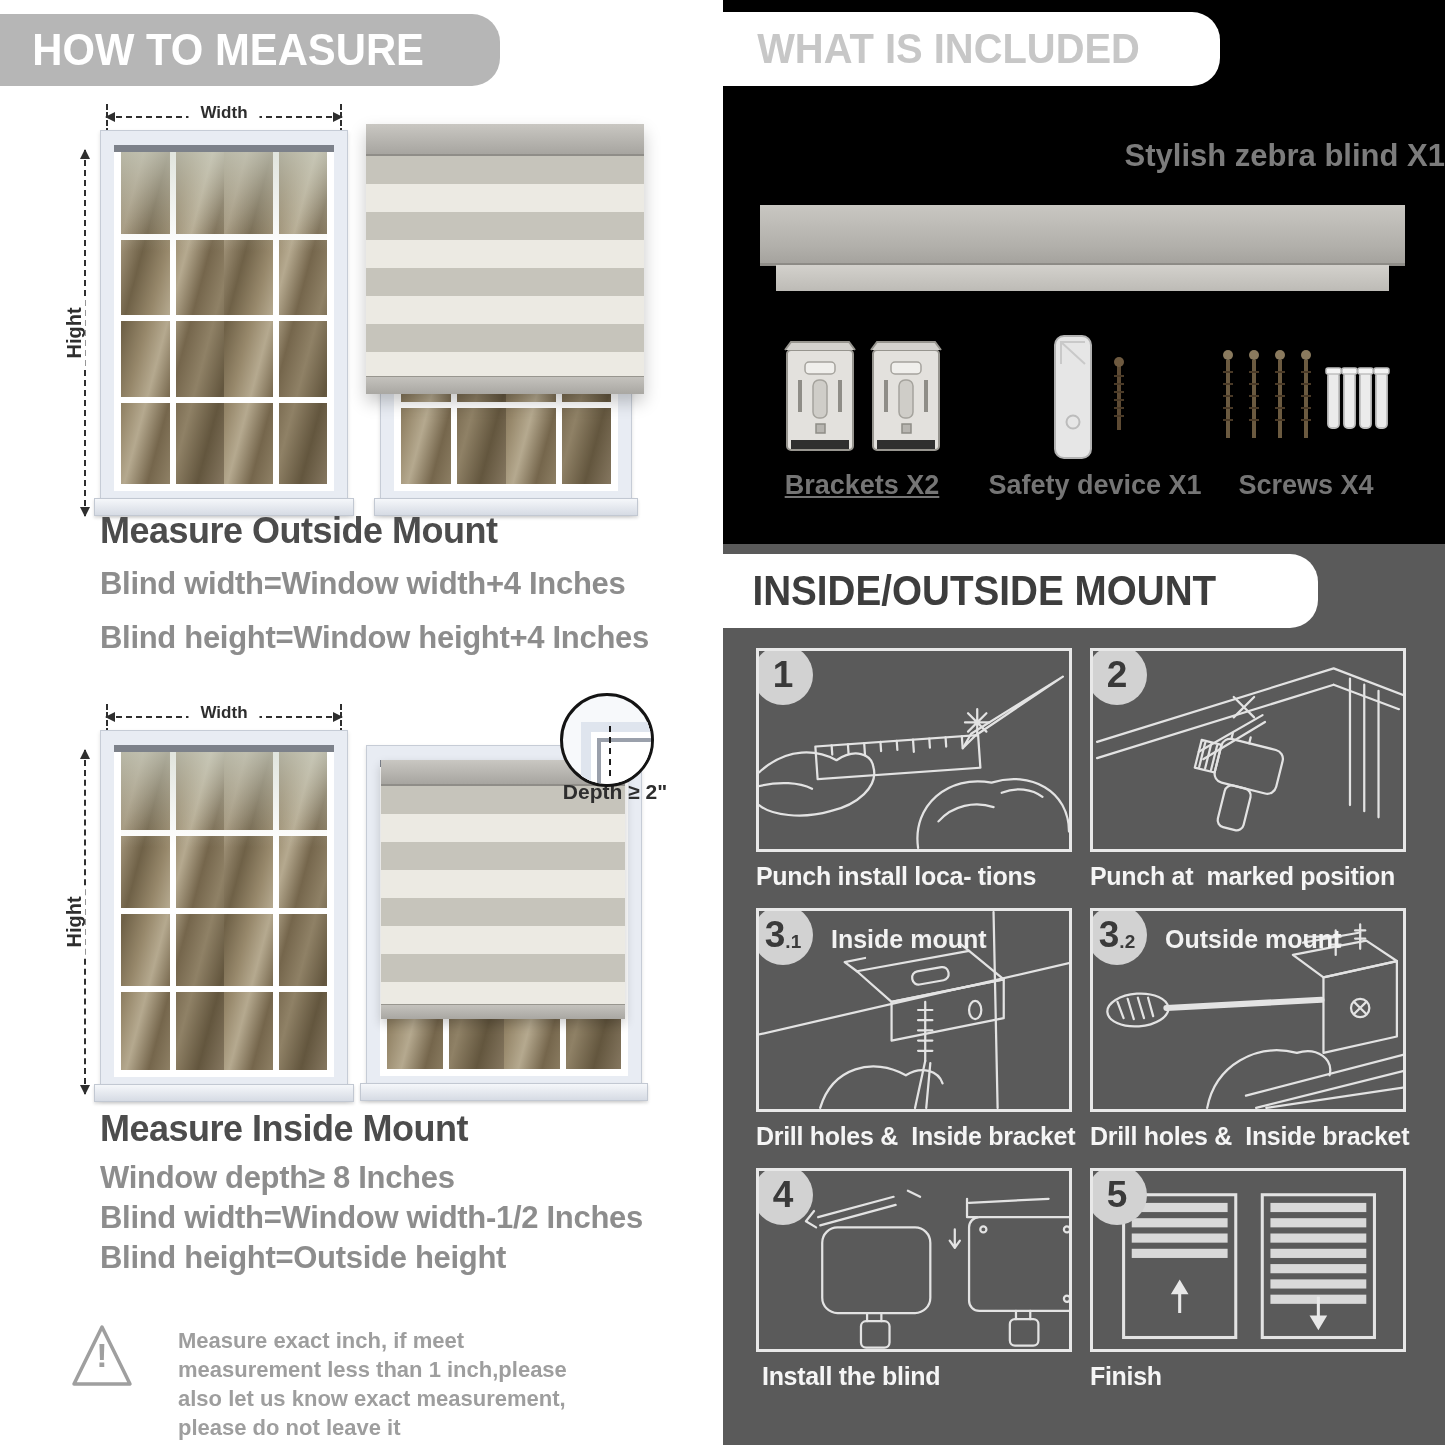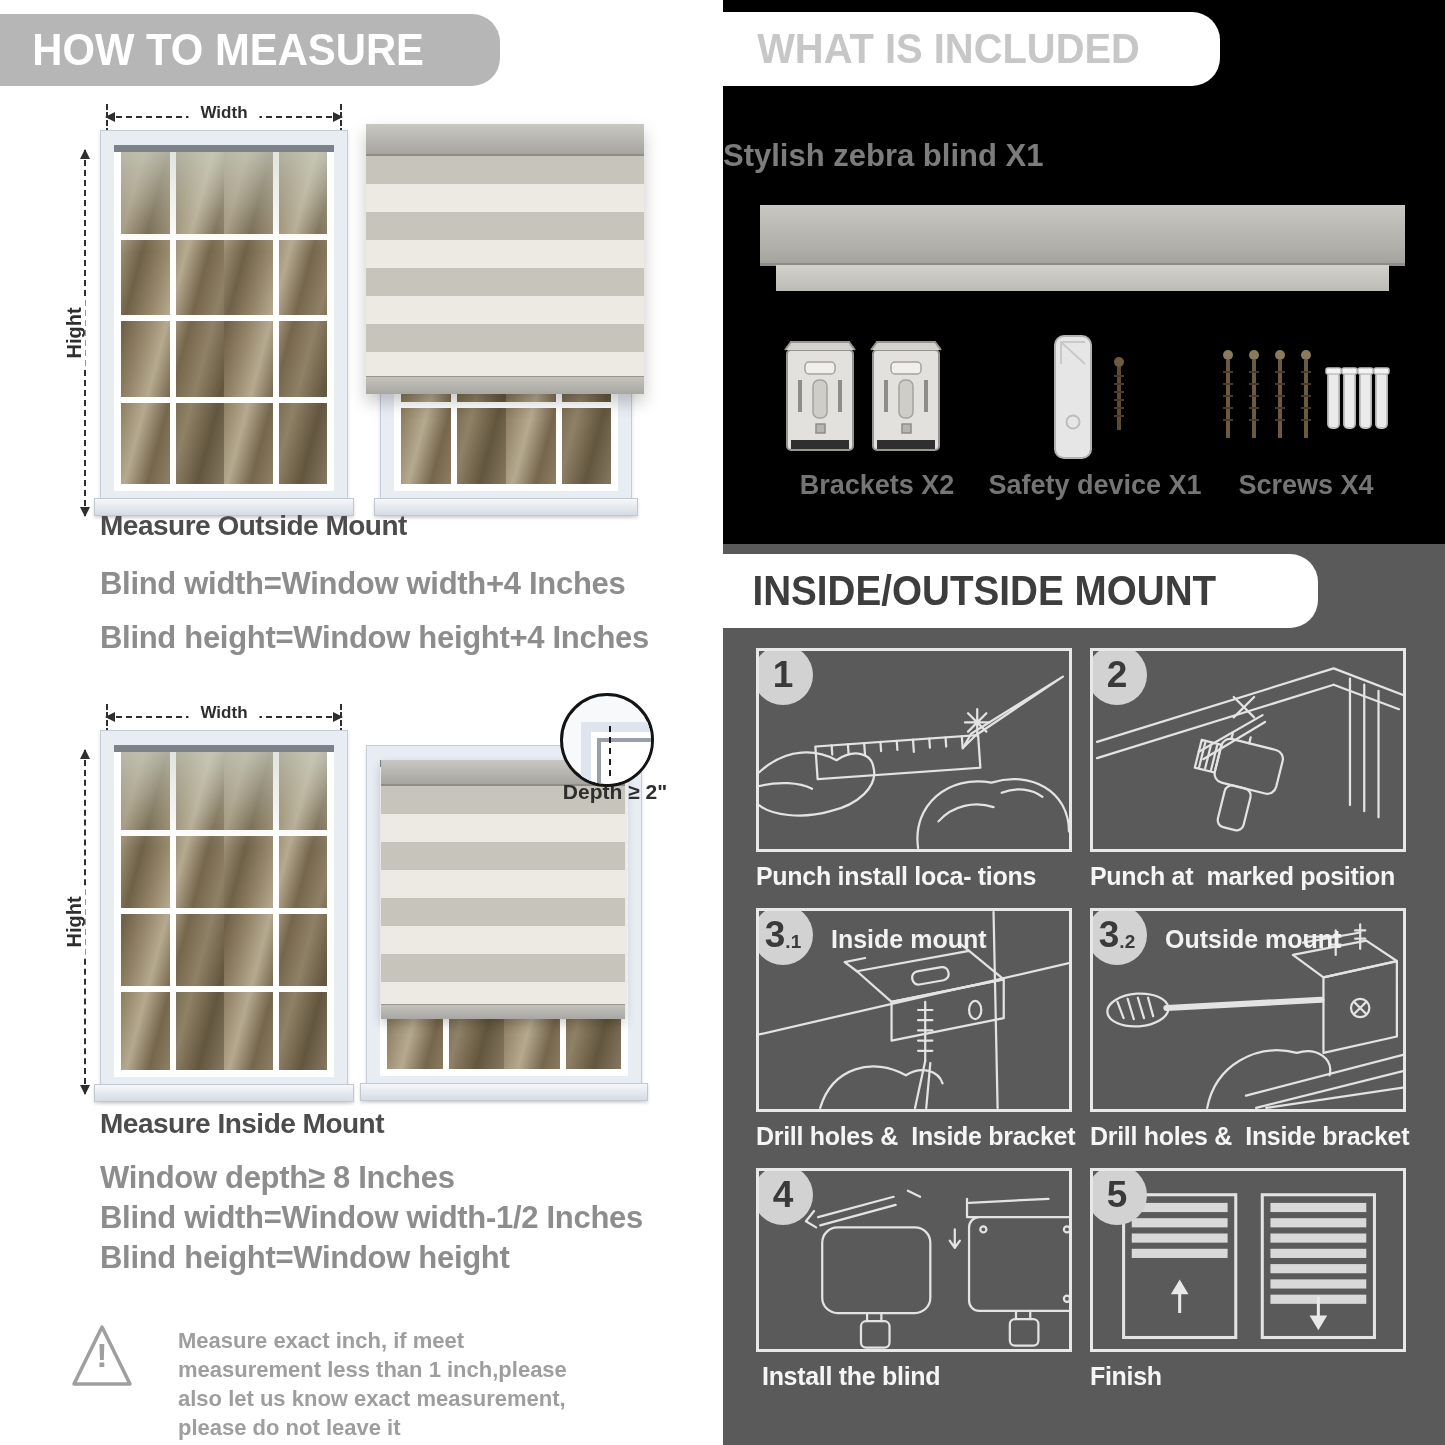--- a/index.html
+++ b/index.html
@@ -10,21 +10,21 @@
   
   .band{position:absolute;display:flex;align-items:center;border-radius:0 28px 28px 0;}
   .band-left{left:0;top:14px;width:500px;height:72px;background:#b6b6b6;}
   .band-left span{color:#ffffff;font-weight:700;font-size:44px;letter-spacing:0;padding-left:34px;transform:scaleX(.95);transform-origin:left;}
   .band-included{left:0;top:12px;width:497px;height:74px;background:#ffffff;}
   .band-included span{color:#c7c7c7;font-weight:700;font-size:42px;padding-left:36px;transform:scaleX(.95);transform-origin:left;}
   .band-mount{left:0;top:10px;width:595px;height:74px;background:#ffffff;}
   .band-mount span{color:#3d3d3d;font-weight:700;font-size:42px;padding-left:32px;transform:scaleX(.92);transform-origin:left;}
 
   
-  .h-title{position:absolute;color:#4c4c4c;font-weight:700;font-size:28px;letter-spacing:-0.5px;}
+  .h-title{position:absolute;color:#4c4c4c;font-weight:700;font-size:36px;letter-spacing:-0.5px;}
   .h-line{position:absolute;color:#8d8d8d;font-weight:700;font-size:31px;letter-spacing:-0.3px;}
   .warn-text{position:absolute;color:#9e9e9e;font-weight:700;font-size:22px;line-height:29px;width:410px;}
 
   
   .window{position:absolute;background:#e8ecf3;border:1px solid #c6ccd6;box-shadow:0 2px 4px rgba(0,0,0,.12);}
   .window .inner{position:absolute;left:13px;right:13px;top:14px;bottom:22px;background:#ffffff;}
   .window .lintel{position:absolute;left:0;right:0;top:0;height:7px;background:#7c818a;}
   .window .door{position:absolute;top:7px;bottom:7px;width:calc(50% - 7px);
      background-image:
        linear-gradient(180deg, rgba(208,214,203,.65), rgba(208,214,203,0) 30%),
@@ -67,21 +67,21 @@
   .mag .corner2{position:absolute;left:34px;top:42px;right:-10px;bottom:-10px;border-top:4px solid #9aa0ab;border-left:4px solid #9aa0ab;}
   .mag .dash{position:absolute;left:46px;top:30px;height:50px;border-left:2px dashed #1a1a1a;}
   .depth-lbl{position:absolute;color:#2e2e2e;font-weight:700;font-size:21px;}
 
   
   .warn-tri{position:absolute;}
   .warn-tri .mark{position:absolute;left:0;top:14px;width:100%;text-align:center;color:#9f9f9f;font-weight:700;font-size:34px;}
 
   
   #included{position:absolute;left:723px;top:0;width:722px;height:644px;background:#000000;}
-  .incl-title{position:absolute;left:0;top:138px;width:100%;text-align:left;color:#7c7c7c;font-weight:700;font-size:31px;}
+  .incl-title{position:absolute;left:0;top:138px;width:100%;text-align:right;color:#7c7c7c;font-weight:700;font-size:31px;}
   .rail-main{position:absolute;left:37px;top:205px;width:645px;height:58px;
      background:linear-gradient(180deg,#c9c7c2,#b2b0ab 70%,#a5a39e);border-bottom:3px solid #8f8d88;box-shadow:0 2px 5px rgba(0,0,0,.2);}
   .rail-lip{position:absolute;left:53px;top:265px;width:613px;height:26px;
      background:linear-gradient(180deg,#d3d1cc,#bdbbb6);box-shadow:0 2px 4px rgba(0,0,0,.18);}
   .item-label{position:absolute;top:470px;color:#757575;font-weight:700;font-size:27px;text-align:center;}
 
   
   #mount{position:absolute;left:723px;top:544px;width:722px;height:901px;background:#5a5a5a;}
   .panel{position:absolute;width:310px;height:198px;border:3px solid #e8e8e8;overflow:hidden;}
   .panel.short{height:178px;}
@@ -182,21 +182,21 @@
     <div class="mag" style="left:560px;top:693px;">
       <div class="corner"></div>
         <div class="corner2"></div>
         <div class="dash"></div>
     </div>
     <div class="depth-lbl" style="left:540px;top:780px;width:150px;text-align:center;">Depth ≥ 2"</div>
 
     <div class="h-title" style="left:100px;top:1108px;">Measure Inside Mount</div>
     <div class="h-line" style="left:100px;top:1160px;">Window depth≥ 8 Inches</div>
     <div class="h-line" style="left:100px;top:1200px;">Blind width=Window width-1/2 Inches</div>
-    <div class="h-line" style="left:100px;top:1240px;">Blind height=Window height</div>
+    <div class="h-line" style="left:100px;top:1240px;">Blind height=Outside height</div>
 
     <div class="warn-tri" style="left:70px;top:1322px;width:64px;height:68px;">
       <svg viewBox="0 0 64 68" width="64" height="68">
         <path d="M32 5 L60 62 L4 62 Z" fill="none" stroke="#9f9f9f" stroke-width="3.5" stroke-linejoin="round"></path>
       </svg>
       <span class="mark">!</span>
     </div>
     <div class="warn-text" style="left:178px;top:1326px;">Measure exact inch, if meet measurement less than 1 inch,please also let us know exact measurement, please do not leave it</div>
   </div>
 
@@ -267,21 +267,21 @@
           <rect x="160" y="30" width="11" height="56" rx="4"></rect>
       </g>
       <g fill="#f4f4f4" stroke="#c0c0c0" stroke-width="1.5">
         <rect x="110" y="26" width="15" height="6" rx="2"></rect>
           <rect x="126" y="26" width="15" height="6" rx="2"></rect>
         <rect x="142" y="26" width="15" height="6" rx="2"></rect>
           <rect x="158" y="26" width="15" height="6" rx="2"></rect>
       </g>
     </svg>
 
-    <div class="item-label" style="left:64px;width:180px;">Brackets X2</div>
+    <div class="item-label" style="left:49px;width:180px;text-decoration:underline;">Brackets X2</div>
     <div class="item-label" style="left:252px;width:240px;">Safety device X1</div>
     <div class="item-label" style="left:488px;width:190px;">Screws X4</div>
   </div>
 
   <div id="mount">
     <div class="band band-mount">
       <span>INSIDE/OUTSIDE MOUNT</span>
     </div>
 
     <div class="panel" style="left:33px;top:104px;">

